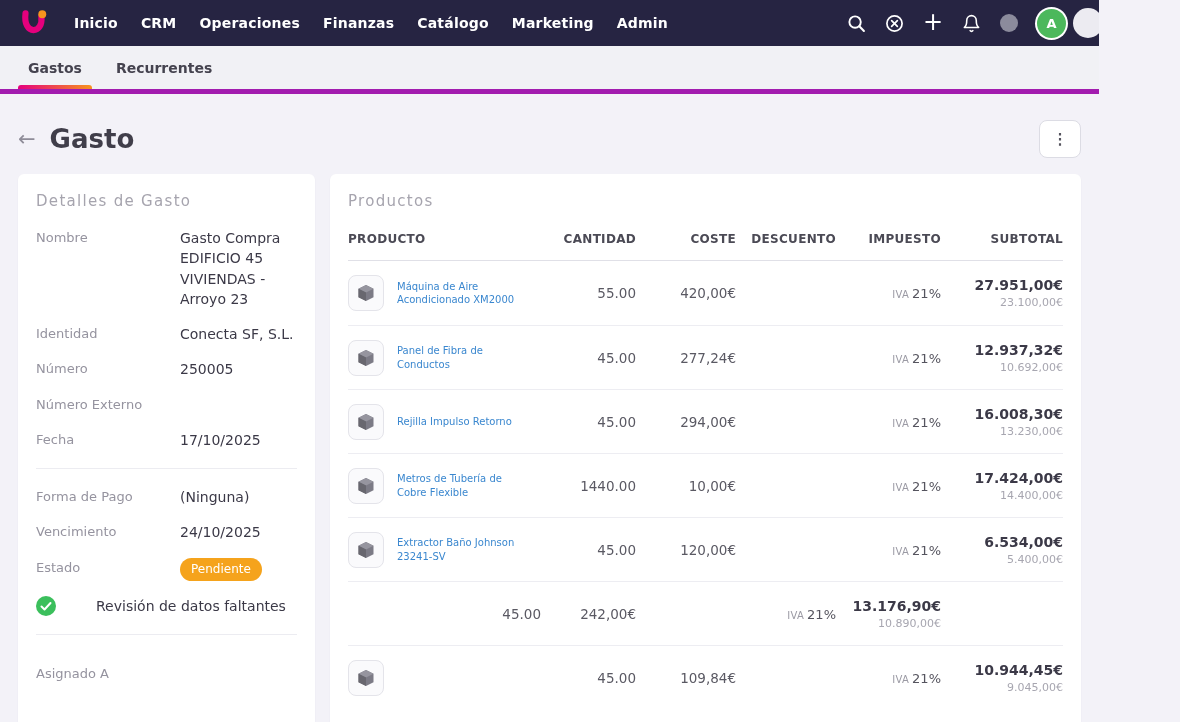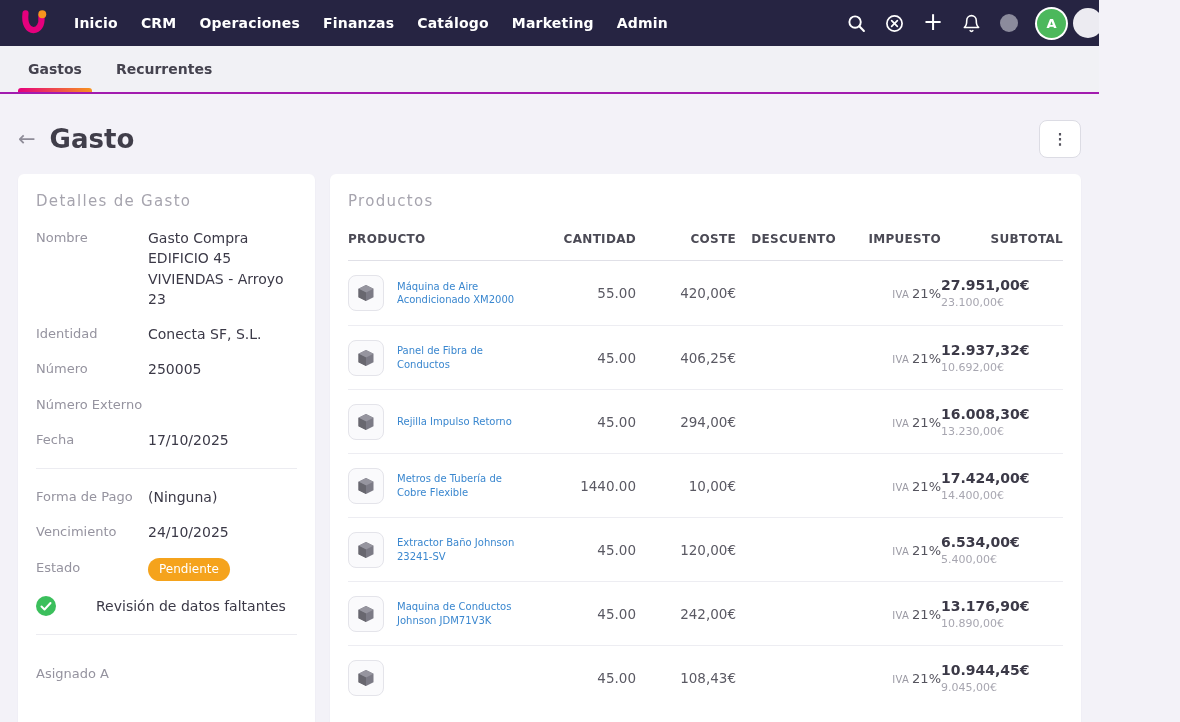--- a/index.html
+++ b/index.html
@@ -12,39 +12,39 @@
   .nav-items { display:flex; gap:23px; align-items:center; }
   .nav-items a { color:#ffffff; font-size:14px; font-weight:700; text-decoration:none; letter-spacing:0.2px; cursor:pointer; }
   .nav-right { margin-left:auto; display:flex; align-items:center; gap:19px; }
   .nicon { display:flex; align-items:center; justify-content:center; cursor:pointer; }
   .nicon.plus { color:#ffffff; font-size:24px; font-weight:400; line-height:1; margin-top:-2px; }
   .nicon.dot { width:18px; height:18px; border-radius:50%; background:#8b8b9c; }
   .avatar { width:29px; height:29px; border-radius:50%; background:#4cb85c; color:#ffffff; font-size:13px; font-weight:700; display:flex; align-items:center; justify-content:center; box-shadow:0 0 0 2px #ffffff; cursor:pointer; z-index:2; }
   .avatar-edge { width:30px; height:30px; border-radius:50%; background:#ecebf1; margin-left:-12px; margin-right:-22px; cursor:pointer; z-index:1; }
 
   
-  .tabsbar { height:48px; background:#f1f1f5; border-bottom:2px solid #a21caf; display:flex; align-items:stretch; padding:0 18px; gap:14px; }
+  .tabsbar { height:48px; background:#f1f1f5; border-bottom:5px solid #a21caf; display:flex; align-items:stretch; padding:0 18px; gap:14px; }
   .tab { display:flex; align-items:center; padding:0 10px; position:relative; font-size:14px; font-weight:700; color:#45434f; cursor:pointer; }
   .tab.active::after { content:""; position:absolute; left:0; right:0; bottom:0; height:4px; border-radius:3px 3px 0 0; background:linear-gradient(90deg,#e5007d,#f7941d); }
 
   
   .page { padding:0 18px; }
   .page-header { display:flex; align-items:center; margin-top:24px; height:42px; }
   .back { font-size:21px; color:#8f8d99; cursor:pointer; line-height:1; }
   .page-header h1 { font-size:26px; font-weight:700; color:#403e4a; margin-left:14px; }
   .kebab { margin-left:auto; width:42px; height:38px; background:#ffffff; border:1px solid #dcdce4; border-radius:8px; color:#55545e; font-size:15px; font-weight:700; cursor:pointer; }
 
   
   .content { display:grid; grid-template-columns:297px 1fr; gap:15px; margin-top:14px; align-items:start; }
   .card { background:#ffffff; border-radius:6px; box-shadow:0 1px 2px rgba(40,40,70,0.06); }
 
   
   .details { padding:18px; min-height:600px; }
   .sec-title { font-size:15px; color:#a6a4ae; letter-spacing:1.3px; font-weight:400; margin-bottom:18px; }
-  .frow { display:flex; margin-bottom:15px; }
+  .frow { display:flex; margin-bottom:15px;gap:32px; }
   .flabel { width:112px; flex:none; font-size:13px; color:#95939f; padding-top:1px; line-height:1.45; }
   .fvalue { flex:1; font-size:14px; color:#3b3947; line-height:1.45; word-wrap:break-word; }
   .divider { height:1px; background:#ececf1; margin:18px 0; }
   .badge { display:inline-block; background:#f5a31c; color:#ffffff; font-size:12px; font-weight:400; padding:3px 11px; border-radius:12px; }
   .checkrow { display:flex; align-items:center; gap:10px; margin:14px 0; }
   .checkrow .clabel { font-size:14px; color:#3b3947;margin-left:30px; }
   .checkrow.off .clabel { color:#b9b8c1; }
   .radio-off { width:20px; height:20px; border-radius:50%; background:#e6e6ec; flex:none; }
   .assigned { font-size:13px; color:#95939f; margin-top:31px; }
 
@@ -57,21 +57,21 @@
   .th.first { text-align:left; }
   .prow { padding:11px 0; min-height:64px; }
   .prow + .prow { border-top:1px solid #ededf2; }
   .prow:first-of-type { margin-top:2px; }
   .pcell.num { text-align:right; font-size:13.5px; color:#5a5963; }
   .pname { display:flex; align-items:center; gap:13px; padding-right:14px; }
   .pbox { width:36px; height:36px; flex:none; border:1px solid #e4e4ea; border-radius:8px; background:#fafafc; display:flex; align-items:center; justify-content:center; }
   .plink { color:#3a87cf; font-size:10px; line-height:1.35; text-decoration:none; cursor:pointer; max-width:300px; }
   .tax-type { font-size:10px; color:#9b9aa4; letter-spacing:0.3px; margin-right:3px; }
   .tax-val { font-size:13px; color:#55545e; }
-  .sub { display:flex; flex-direction:column; }
+  .sub { display:flex; flex-direction:column; align-items:flex-end; }
   .sub-main { font-size:14px; font-weight:700; color:#3b3947; }
   .sub-base { font-size:11px; color:#a7a6b0; margin-top:3px; }
 </style>
 </head>
 <body>
 
 <div class="app">
 
   <header class="navbar">
     <div class="logo">
@@ -225,21 +225,21 @@
             <span class="pbox">
                 <svg width="20" height="20" viewBox="0 0 24 24">
                   <path d="M12 2.5 21 7v10l-9 4.5L3 17V7z" fill="#7c7b86"></path>
                   <path d="M12 2.5 21 7l-9 4.5L3 7z" fill="#96959f"></path>
                   <path d="M12 11.5V21.5L3 17V7z" fill="#68676f"></path>
                 </svg>
               </span>
             <a class="plink">Panel de Fibra de Conductos</a>
           </div>
           <div class="pcell num">45.00</div>
-          <div class="pcell num">406,25€</div>
+          <div class="pcell num">277,24€</div>
           <div class="pcell num"></div>
           <div class="pcell num"><span class="tax-type">IVA</span><span class="tax-val">21%</span></div>
           <div class="pcell sub">
               <span class="sub-main">12.937,32€</span>
               <span class="sub-base">10.692,00€</span>
             </div>
         </div>
 
         <div class="prow">
           <div class="pcell pname">
@@ -298,30 +298,20 @@
           <div class="pcell num">120,00€</div>
           <div class="pcell num"></div>
           <div class="pcell num"><span class="tax-type">IVA</span><span class="tax-val">21%</span></div>
           <div class="pcell sub">
               <span class="sub-main">6.534,00€</span>
               <span class="sub-base">5.400,00€</span>
             </div>
         </div>
 
         <div class="prow">
-          <div class="pcell pname">
-            <span class="pbox">
-                <svg width="20" height="20" viewBox="0 0 24 24">
-                  <path d="M12 2.5 21 7v10l-9 4.5L3 17V7z" fill="#7c7b86"></path>
-                  <path d="M12 2.5 21 7l-9 4.5L3 7z" fill="#96959f"></path>
-                  <path d="M12 11.5V21.5L3 17V7z" fill="#68676f"></path>
-                </svg>
-              </span>
-            <a class="plink">Maquina de Conductos Johnson JDM71V3K</a>
-          </div>
           <div class="pcell num">45.00</div>
           <div class="pcell num">242,00€</div>
           <div class="pcell num"></div>
           <div class="pcell num"><span class="tax-type">IVA</span><span class="tax-val">21%</span></div>
           <div class="pcell sub">
               <span class="sub-main">13.176,90€</span>
               <span class="sub-base">10.890,00€</span>
             </div>
         </div>
 
@@ -329,21 +319,21 @@
           <div class="pcell pname">
             <span class="pbox">
                 <svg width="20" height="20" viewBox="0 0 24 24">
                   <path d="M12 2.5 21 7v10l-9 4.5L3 17V7z" fill="#7c7b86"></path>
                   <path d="M12 2.5 21 7l-9 4.5L3 7z" fill="#96959f"></path>
                   <path d="M12 11.5V21.5L3 17V7z" fill="#68676f"></path>
                 </svg>
               </span>
           </div>
           <div class="pcell num">45.00</div>
-          <div class="pcell num">108,43€</div>
+          <div class="pcell num">109,84€</div>
           <div class="pcell num"></div>
           <div class="pcell num"><span class="tax-type">IVA</span><span class="tax-val">21%</span></div>
           <div class="pcell sub">
               <span class="sub-main">10.944,45€</span>
               <span class="sub-base">9.045,00€</span>
             </div>
         </div>
 
       </section>
     </div>

